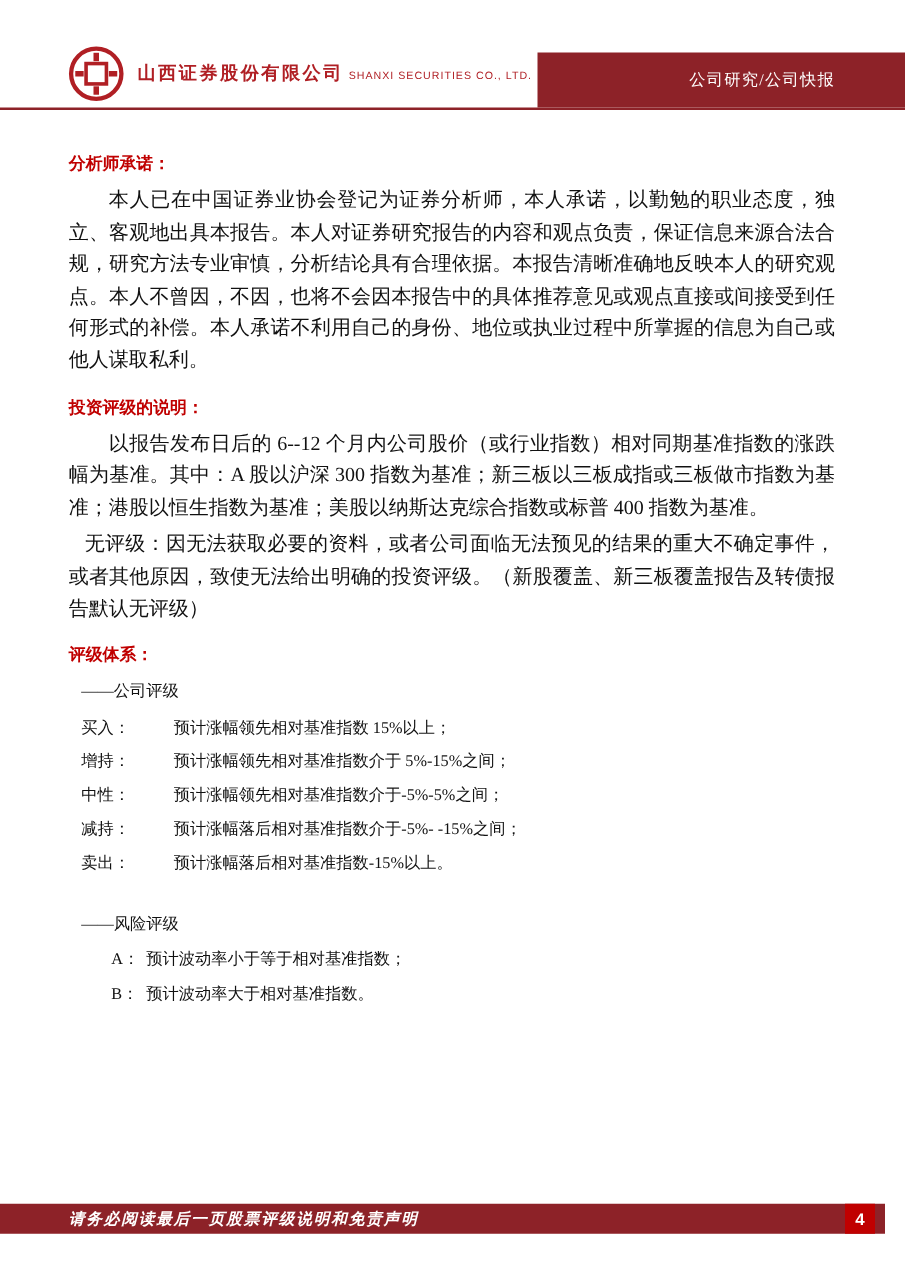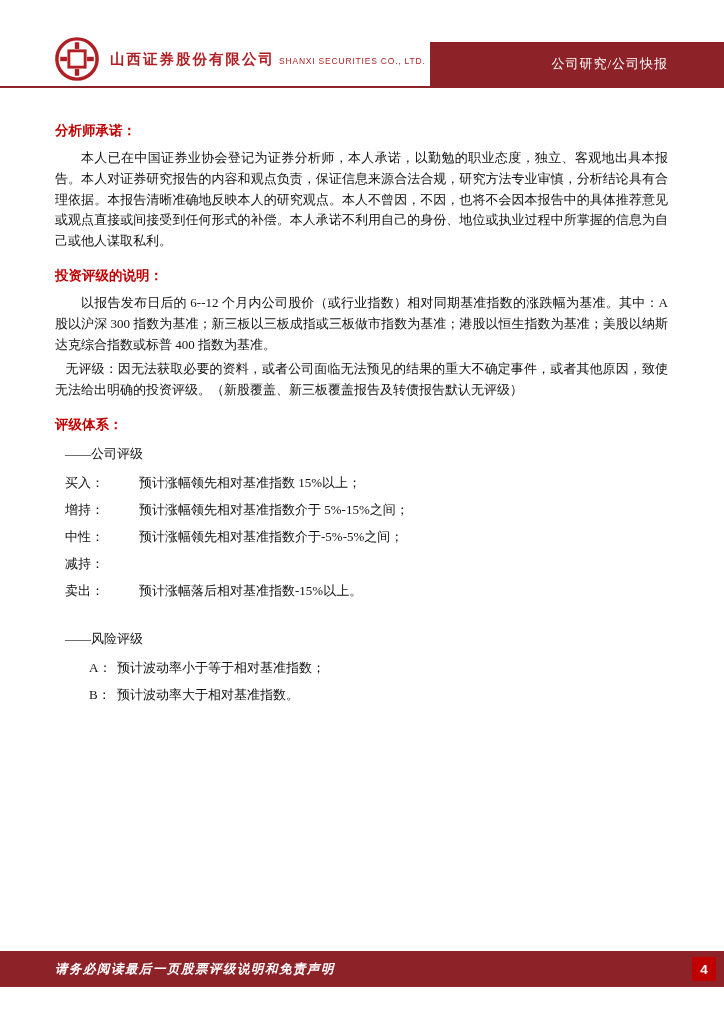--- a/index.html
+++ b/index.html
@@ -46,39 +46,39 @@
   }
 
   
   .content { padding: 34px 56px 0 55px; }
 
   .sec-title {
     color: #c00000; font-weight: bold; font-size: 13.5px;
     margin: 0 0 8px 0;
   }
   .para {
-    font-size: 13px; line-height: 1.6; text-align: justify;
+    font-size: 16px; line-height: 1.6; text-align: justify;
     text-indent: 2em; margin: 0 0 4px 0;
   }
   .para.small-indent { text-indent: 0.8em; }
   .sec { margin-bottom: 15px; }
 
   .group { margin-bottom: 28px; }
   .group-label { font-size: 13px; line-height: 1.6; margin: 0 0 8px 10px; }
   .rrow { display: flex; margin: 0 0 7px 10px; font-size: 13px; line-height: 1.55; }
   .rrow .term { flex: 0 0 auto; }
   .group.company .term { width: 74px; }
   .group.industry .term { width: 102px; }
   .group.risk .rrow { margin-left: 34px; }
   .group.risk .term { width: 28px; }
   .rating-system-title { margin-bottom: 10px; }
 
   
   .footer {
-    position: absolute; left: 0; bottom: 37px; right: 0; height: 36px;
+    position: absolute; left: 0; bottom: 37px; right: 16px; height: 24px;
     background: #8d2228; display: flex; align-items: center;
   }
   .footer .notice {
     margin-left: 55px; color: #ffffff; font-style: italic; font-weight: bold;
     font-size: 12.5px; letter-spacing: 1.5px;
   }
   .page-box {
     position: absolute; right: 8px; top: 50%; transform: translateY(-50%);
     width: 24px; height: 24px; background: #c00000;
     display: flex; align-items: center; justify-content: center;
@@ -139,20 +139,21 @@
         <div class="rrow">
           <span class="term">增持：</span>
           <span class="desc">预计涨幅领先相对基准指数介于 5%-15%之间；</span>
         </div>
         <div class="rrow">
           <span class="term">中性：</span>
           <span class="desc">预计涨幅领先相对基准指数介于-5%-5%之间；</span>
         </div>
         <div class="rrow">
           <span class="term">减持：</span>
+          <span class="desc">预计涨幅落后相对基准指数介于-5%- -15%之间；</span>
         </div>
         <div class="rrow">
           <span class="term">卖出：</span>
           <span class="desc">预计涨幅落后相对基准指数-15%以上。</span>
         </div>
       </div>
 
 
       <div class="group risk">
         <p class="group-label">——风险评级</p>

